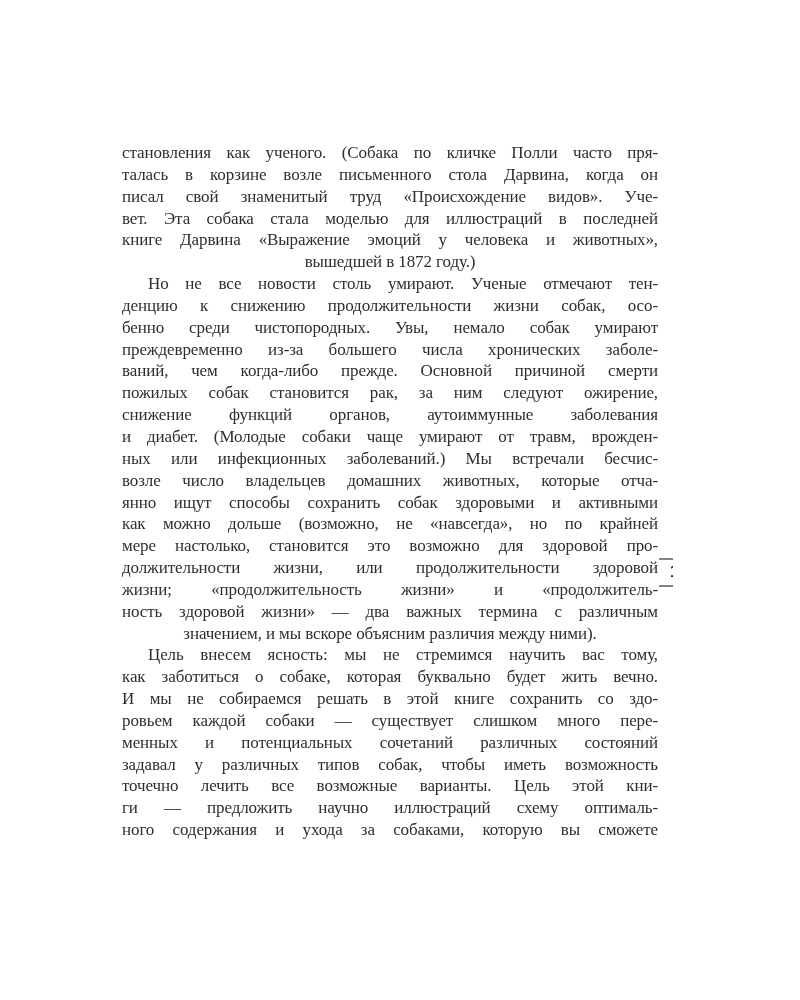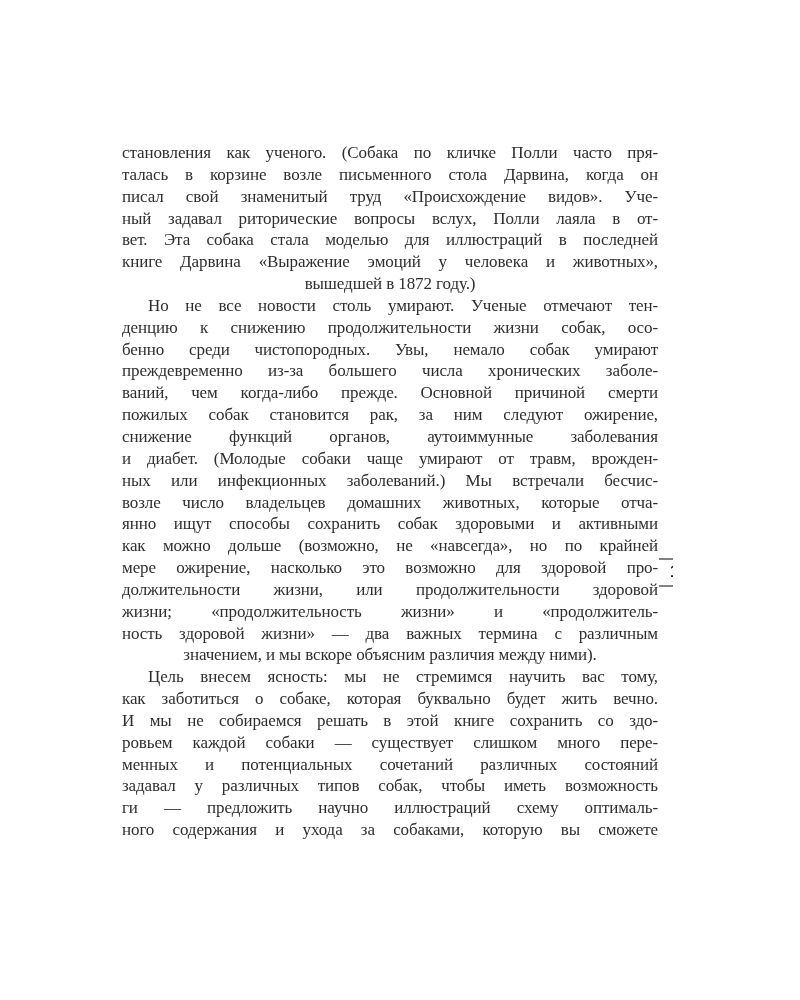--- a/index.html
+++ b/index.html
@@ -90,47 +90,47 @@
 </style>
 </head>
 <body>
 
 <div class="page">
 
   <div class="textblock">
       <div class="line">становления как ученого. (Собака по кличке Полли часто пря-</div>
       <div class="line">талась в корзине возле письменного стола Дарвина, когда он</div>
       <div class="line">писал свой знаменитый труд «Происхождение видов». Уче-</div>
-      <div class="line">ный задавал риторические вопросы вслух, Полли лаяла в от-</div>
       <div class="line">вет. Эта собака стала моделью для иллюстраций в последней</div>
       <div class="line">книге Дарвина «Выражение эмоций у человека и животных»,</div>
       <div class="line noj">вышедшей в 1872 году.)</div>
       <div class="line indent">Но не все новости столь умирают. Ученые отмечают тен-</div>
       <div class="line">денцию к снижению продолжительности жизни собак, осо-</div>
       <div class="line">бенно среди чистопородных. Увы, немало собак умирают</div>
       <div class="line">преждевременно из-за большего числа хронических заболе-</div>
       <div class="line">ваний, чем когда-либо прежде. Основной причиной смерти</div>
       <div class="line">пожилых собак становится рак, за ним следуют ожирение,</div>
       <div class="line">снижение функций органов, аутоиммунные заболевания</div>
       <div class="line">и диабет. (Молодые собаки чаще умирают от травм, врожден-</div>
       <div class="line">ных или инфекционных заболеваний.) Мы встречали бесчис-</div>
       <div class="line">возле число владельцев домашних животных, которые отча-</div>
       <div class="line">янно ищут способы сохранить собак здоровыми и активными</div>
       <div class="line">как можно дольше (возможно, не «навсегда», но по крайней</div>
-      <div class="line">мере ожирение, насколько это возможно для здоровой про-</div>
+      <div class="line">мере настолько, становится это возможно для здоровой про-</div>
       <div class="line">должительности жизни, или продолжительности здоровой</div>
       <div class="line">жизни; «продолжительность жизни» и «продолжитель-</div>
       <div class="line">ность здоровой жизни» — два важных термина с различным</div>
       <div class="line noj">значением, и мы вскоре объясним различия между ними).</div>
       <div class="line indent">Цель внесем ясность: мы не стремимся научить вас тому,</div>
       <div class="line">как заботиться о собаке, которая буквально будет жить вечно.</div>
       <div class="line">И мы не собираемся решать в этой книге сохранить со здо-</div>
       <div class="line">ровьем каждой собаки — существует слишком много пере-</div>
       <div class="line">менных и потенциальных сочетаний различных состояний</div>
       <div class="line">задавал у различных типов собак, чтобы иметь возможность</div>
+      <div class="line">точечно лечить все возможные варианты. Цель этой кни-</div>
       <div class="line">ги — предложить научно иллюстраций схему оптималь-</div>
       <div class="line">ного содержания и ухода за собаками, которую вы сможете</div>
     </div>
 
   <div class="margin-label-wrap">
     <span class="margin-label">Введение</span>
   </div>
 
   <div class="rule rule-top"></div>
 

